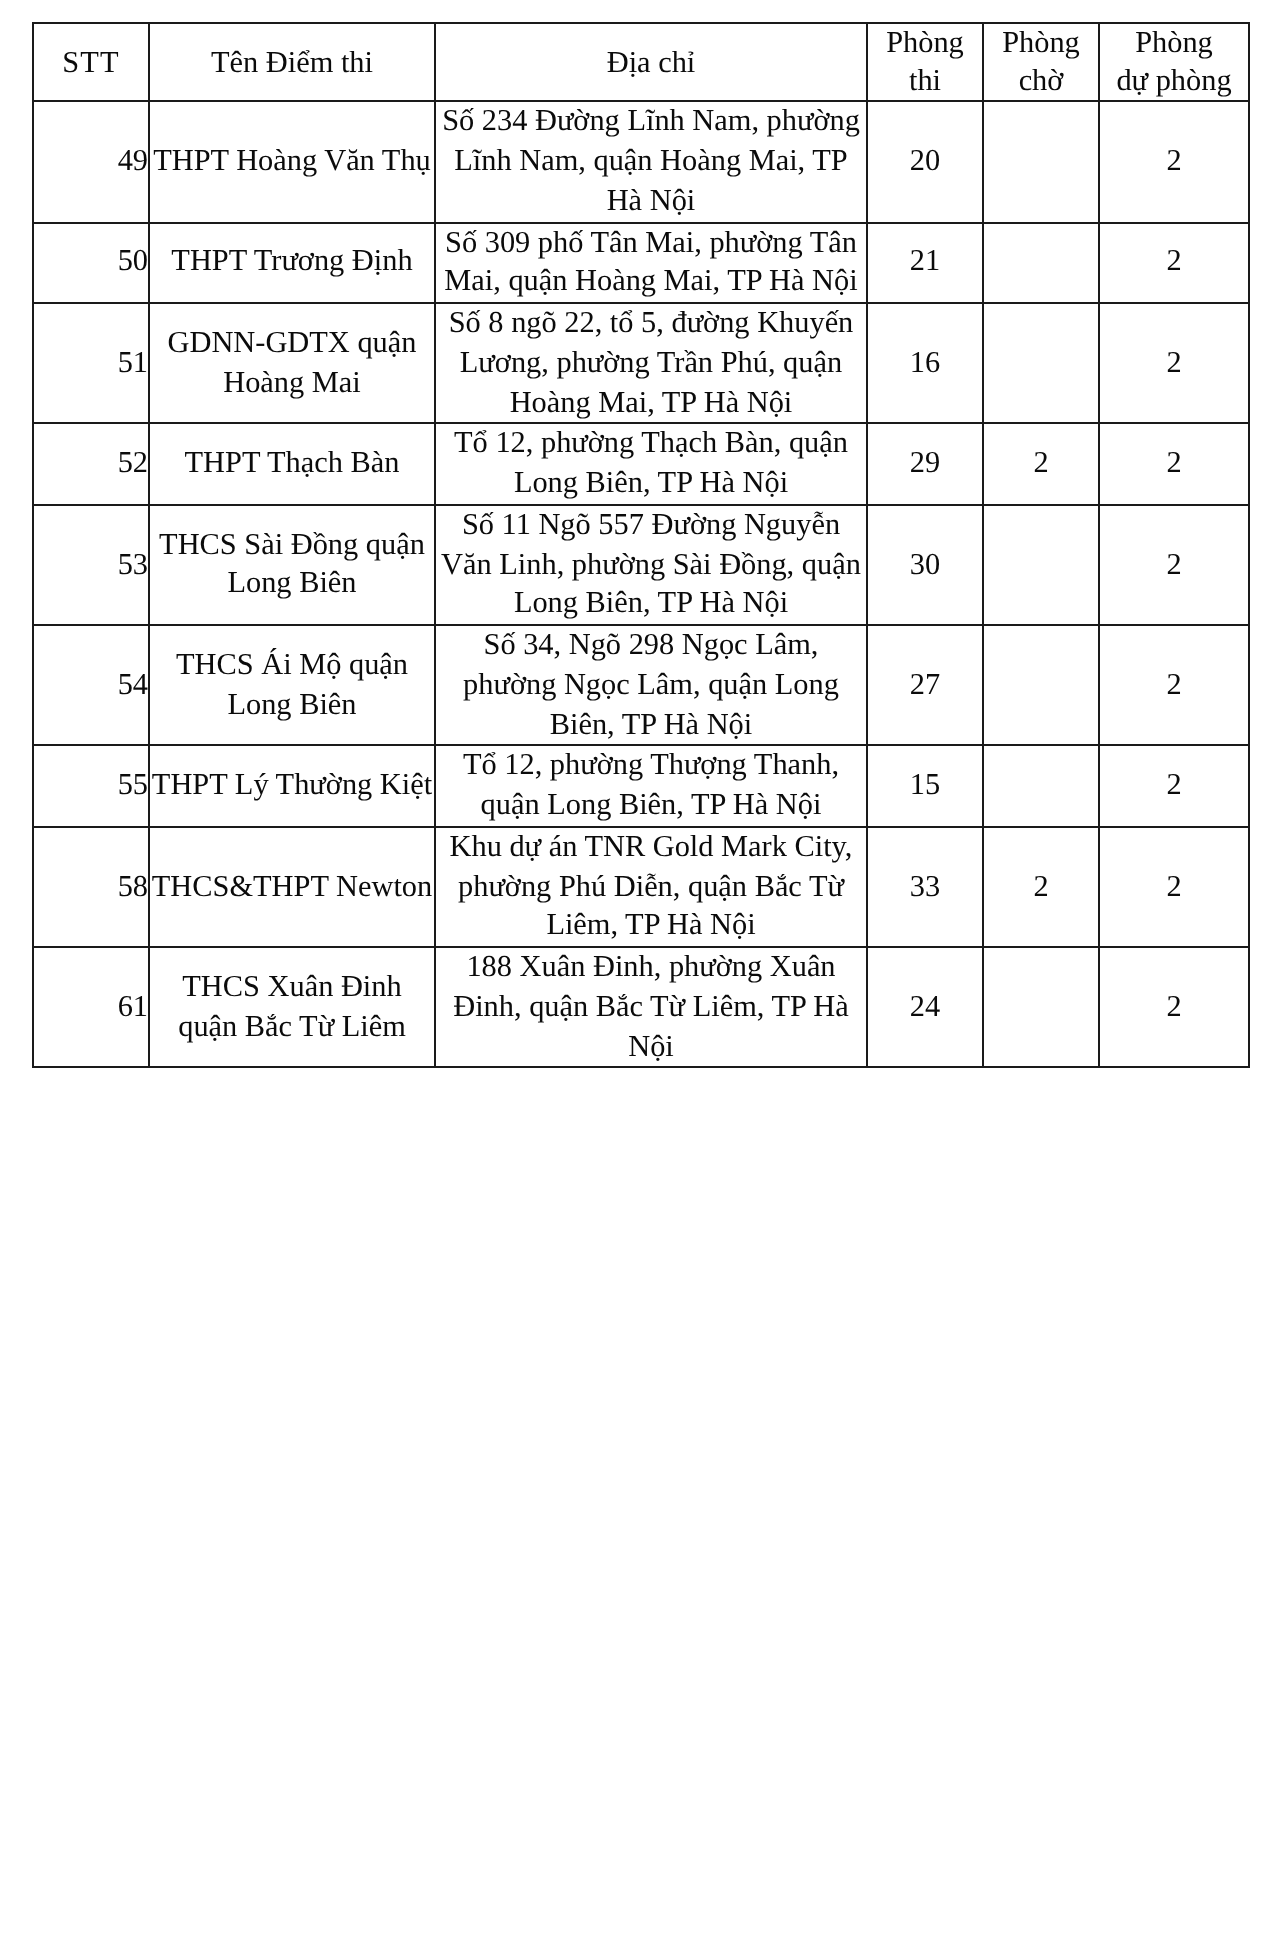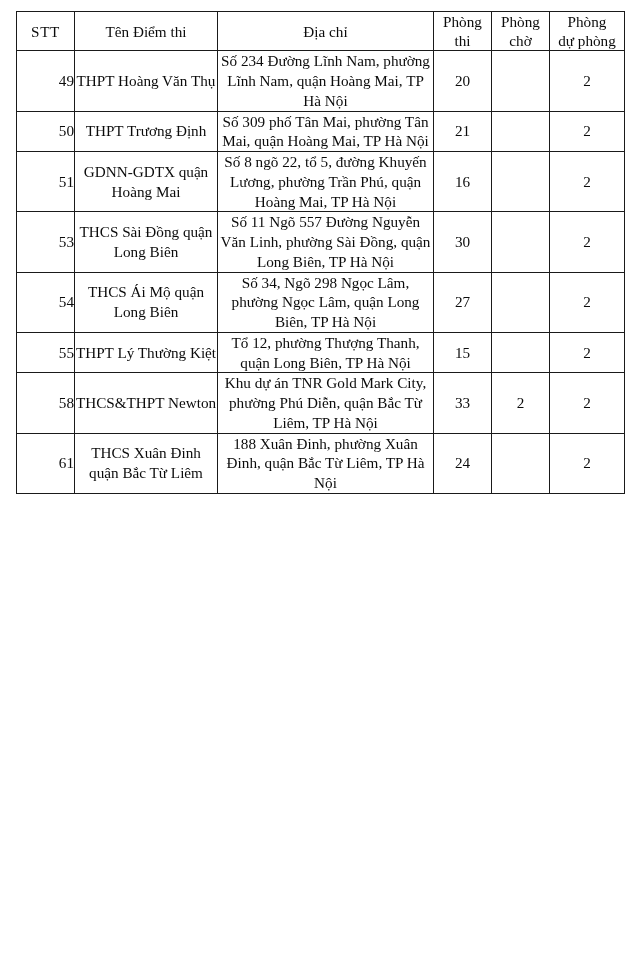--- a/index.html
+++ b/index.html
@@ -118,20 +118,28 @@
         </tr>
         <tr>
           <td class="cell-stt">51</td>
           <td class="cell-name">GDNN-GDTX quận Hoàng Mai</td>
           <td class="cell-addr">Số 8 ngõ 22, tổ 5, đường Khuyến Lương, phường Trần Phú, quận Hoàng Mai, TP Hà Nội</td>
           <td class="cell-num">16</td>
           <td class="cell-num"></td>
           <td class="cell-num">2</td>
         </tr>
         <tr>
+          <td class="cell-stt">52</td>
+          <td class="cell-name">THPT Thạch Bàn</td>
+          <td class="cell-addr">Tổ 12, phường Thạch Bàn, quận Long Biên, TP Hà Nội</td>
+          <td class="cell-num">29</td>
+          <td class="cell-num">2</td>
+          <td class="cell-num">2</td>
+        </tr>
+        <tr>
           <td class="cell-stt">53</td>
           <td class="cell-name">THCS Sài Đồng quận Long Biên</td>
           <td class="cell-addr">Số 11 Ngõ 557 Đường Nguyễn Văn Linh, phường Sài Đồng, quận Long Biên, TP Hà Nội</td>
           <td class="cell-num">30</td>
           <td class="cell-num"></td>
           <td class="cell-num">2</td>
         </tr>
         <tr>
           <td class="cell-stt">54</td>
           <td class="cell-name">THCS Ái Mộ quận Long Biên</td>

